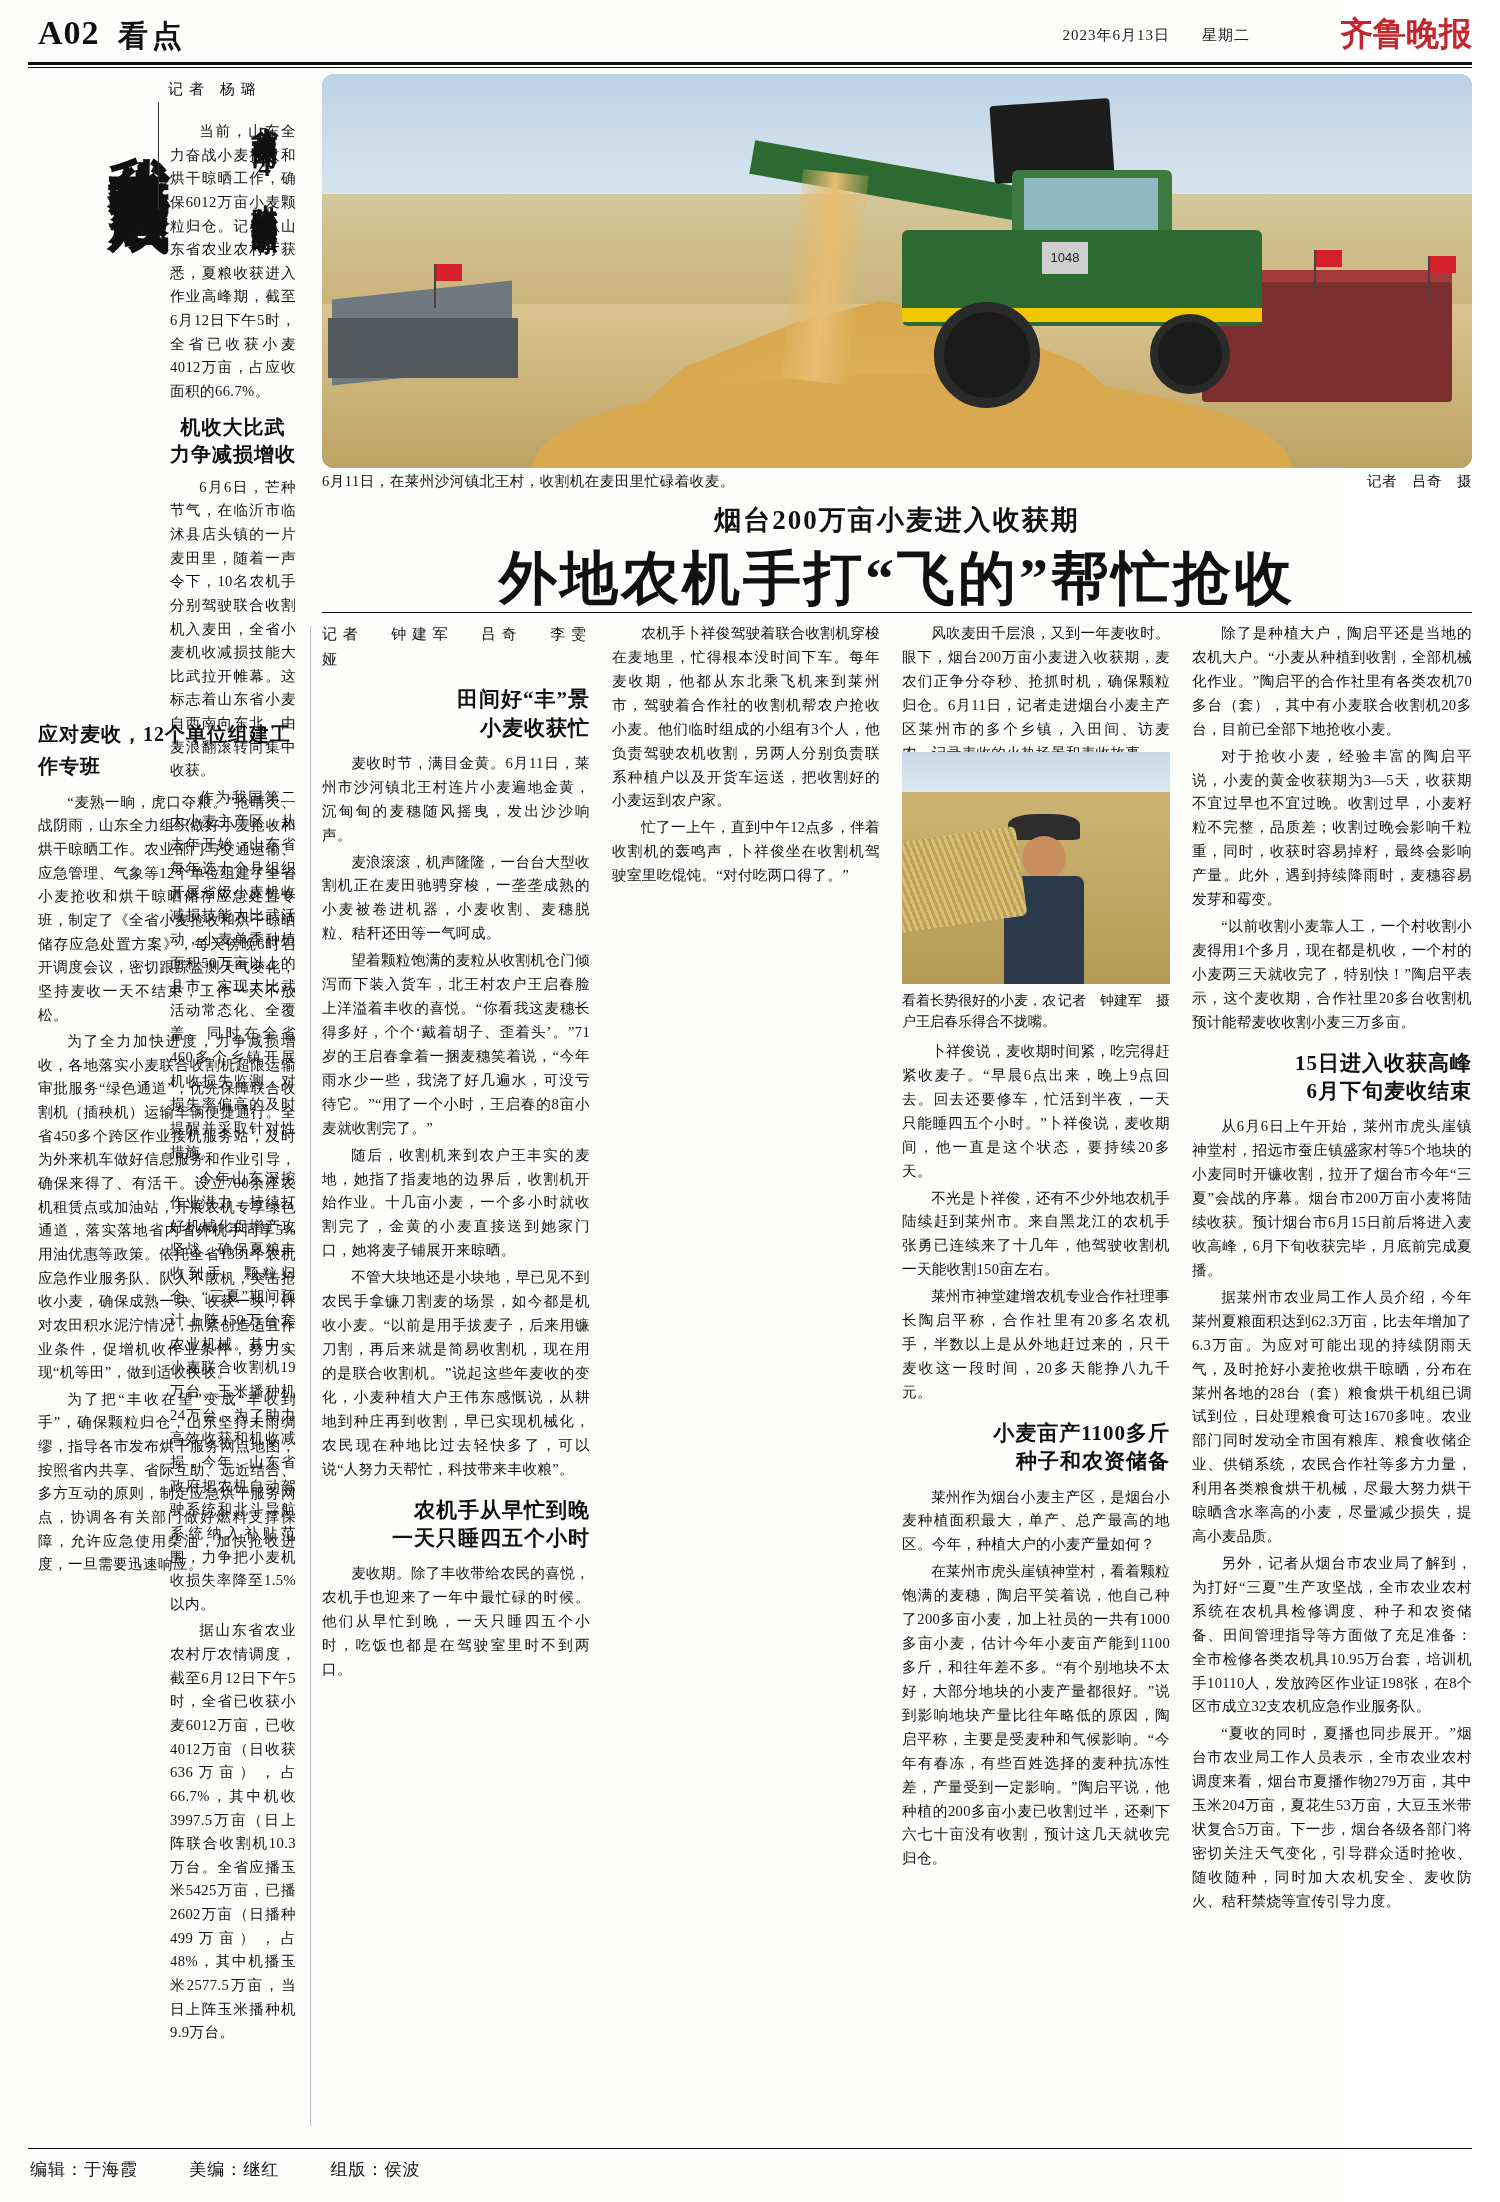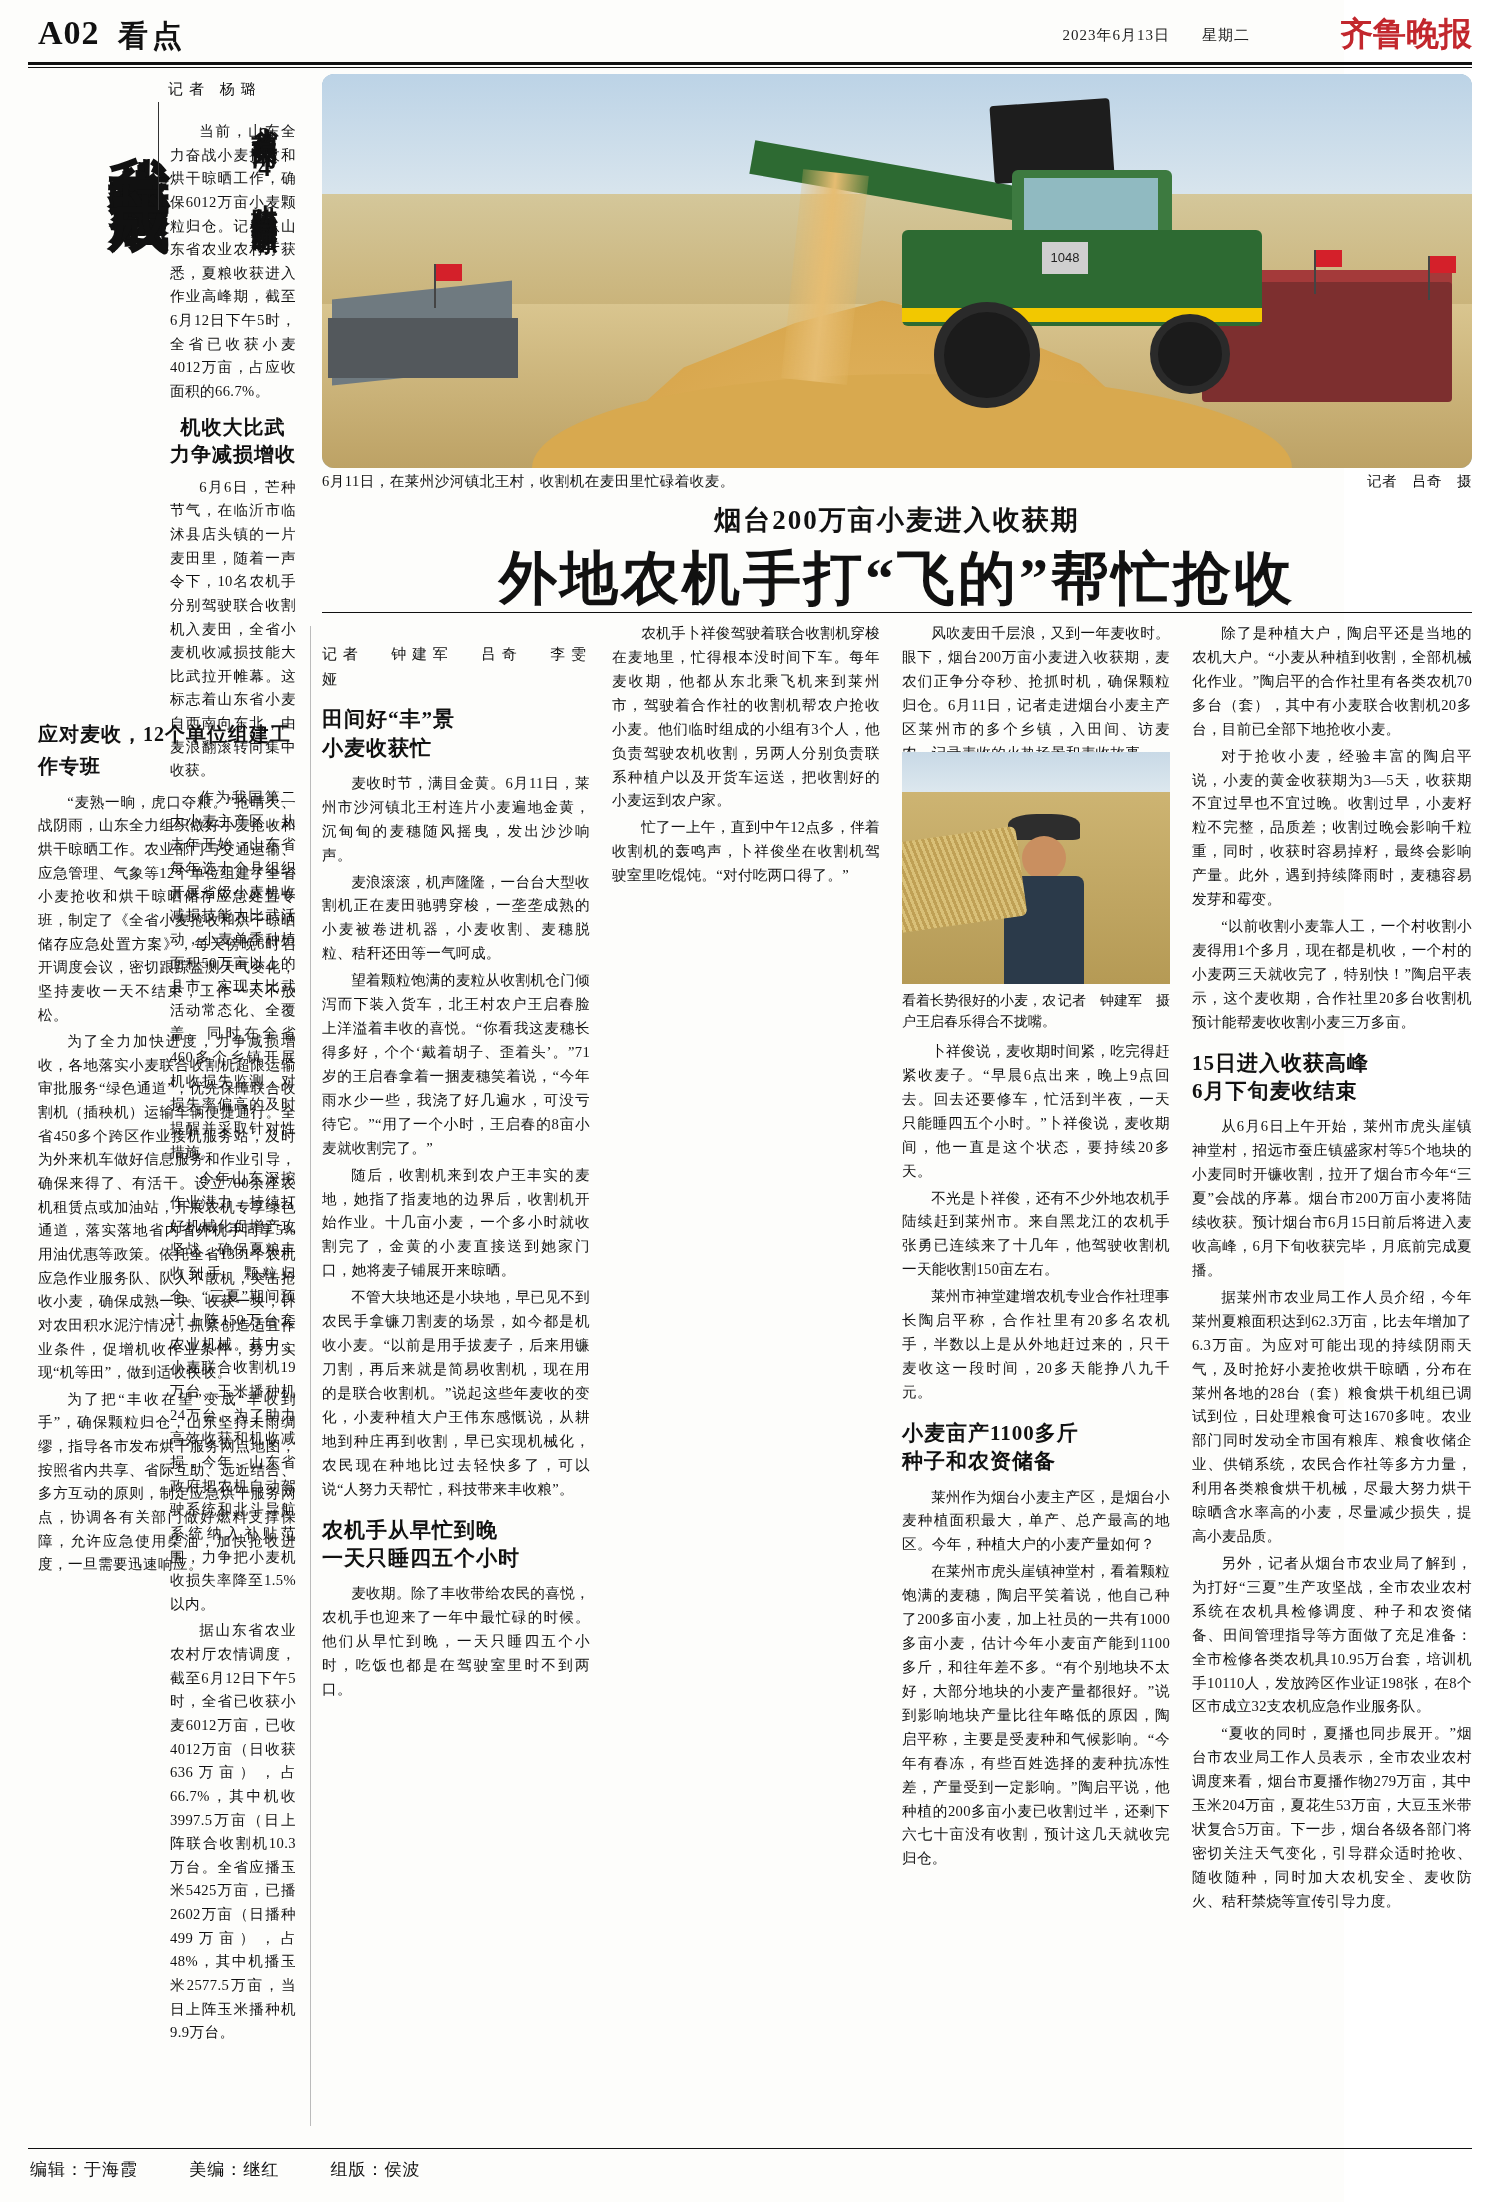--- a/index.html
+++ b/index.html
@@ -73,22 +73,22 @@
   .photo-cap .credit{float:right;}
 
   
   .kicker{position:absolute;left:322px;top:502px;width:1150px;text-align:center;font-size:27px;font-weight:700;letter-spacing:2px;}
   .headline{position:absolute;left:322px;top:540px;width:1150px;text-align:center;font-size:58px;font-weight:700;letter-spacing:3px;font-family:"Liberation Serif",serif;}
   .rule-mid{position:absolute;left:322px;top:612px;width:1150px;height:1px;background:#111;}
 
   
   .col{position:absolute;top:622px;font-size:14.6px;line-height:1.64;text-align:justify;letter-spacing:.3px;}
   .col p{margin:0 0 3px 0;text-indent:2em;}
-  .col .sub{font-size:21px;font-weight:700;text-align:left;line-height:1.35;margin:14px 0 10px;letter-spacing:1px;text-indent:0;}
-  #col1{left:322px;width:268px;margin-top:20px;}
+  .col .sub{font-size:21px;font-weight:700;text-align:right;line-height:1.35;margin:14px 0 10px;letter-spacing:1px;text-indent:0;}
+  #col1{left:322px;width:268px;}
   #col2{left:612px;width:268px;}
   #col3{left:902px;width:268px;}
   #col4{left:1192px;width:280px;}
   .byline{font-size:15px;letter-spacing:4px;margin-bottom:6px;text-indent:0;}
   .byline .nm{margin-right:18px;}
 
   .vdiv{position:absolute;top:626px;width:1px;height:1500px;background:#bbb;}
 
   
   .ph2{position:absolute;left:902px;top:752px;width:268px;height:232px;overflow:hidden;background:#cbb77f;}

